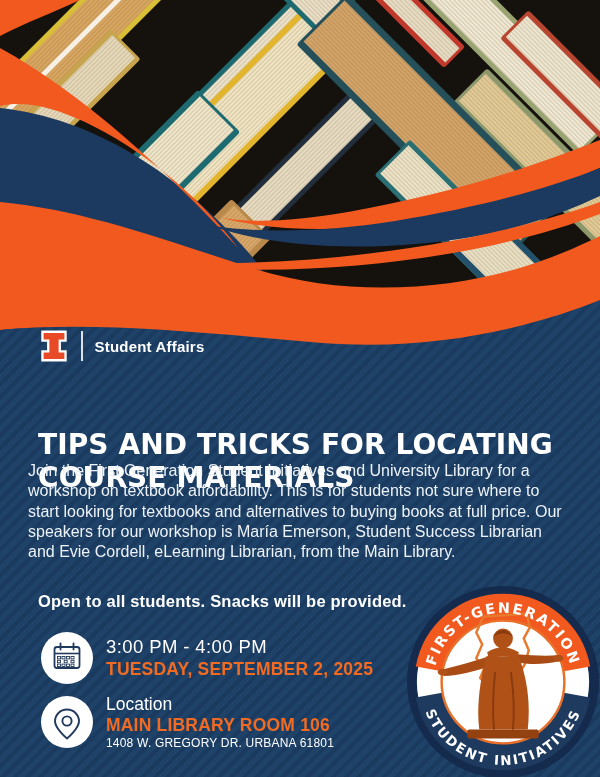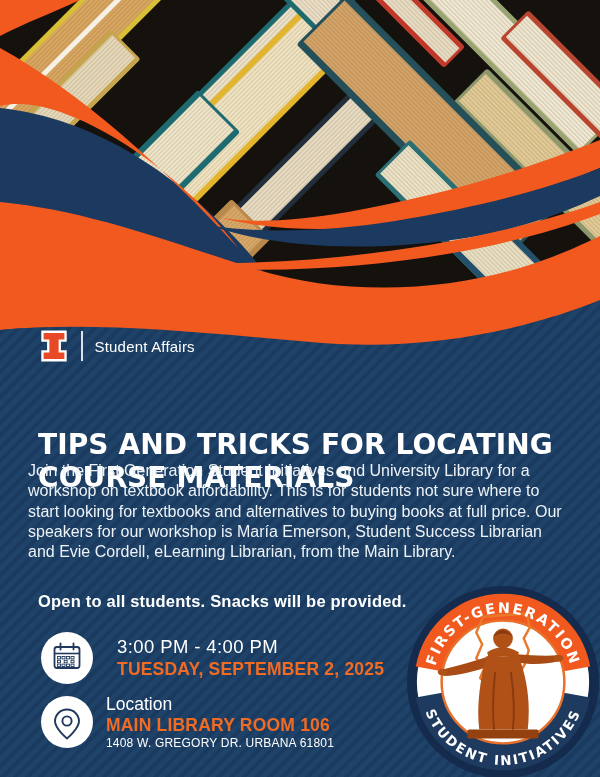--- a/index.html
+++ b/index.html
@@ -7,29 +7,29 @@
     position:relative;
     width:600px;height:777px;
     overflow:hidden;
     background:repeating-linear-gradient(135deg,#1A3B5F 0 4px,#1F4268 4px 9px);
     font-family:"Liberation Sans",sans-serif;
   }
   .photo-band{position:absolute;top:0;left:0;width:600px;height:360px;}
   .abs{position:absolute;}
   .logo-row{top:328px;left:38px;display:flex;align-items:center;}
   .logo-divider{width:1.5px;height:30px;background:rgba(255,255,255,.85);margin:0 12px 0 11px;}
-  .affiliation{color:#fff;font-weight:normal;font-size:15px;letter-spacing:.2px;text-align:right;}
+  .affiliation{color:#fff;font-weight:bold;font-size:15px;letter-spacing:.2px;text-align:right;}
   .series{top:367px;left:38px;color:#F26B22;font-family:"DejaVu Sans",sans-serif;
     font-weight:bold;font-size:18.5px;letter-spacing:.2px;}
   .title{top:401px;left:38px;width:522px;color:#fff;font-family:"DejaVu Sans",sans-serif;
     font-weight:bold;font-size:28px;line-height:1.17;letter-spacing:.1px;margin-top:28px;}
   .desc{top:461px;left:28px;width:538px;color:#EDF2F7;font-size:16px;line-height:1.27;}
   .note{top:592px;left:38px;color:#fff;font-weight:bold;font-size:16.5px;letter-spacing:.2px;}
   .info-row{display:flex;align-items:center;}
-  .row-sched{top:631px;left:40px;gap:11px;}
+  .row-sched{top:631px;left:40px;}
   .row-loc{top:694px;left:40px;}
   .icon-circle{width:54px;height:54px;flex:0 0 54px;}
   .info-text{margin-left:12px;}
   .time-line{color:#fff;font-size:18.5px;letter-spacing:.4px;}
   .date-line{color:#F26B22;font-weight:bold;font-size:17.5px;letter-spacing:.2px;margin-top:1px;}
   .loc-label{color:#fff;font-size:17.5px;}
   .loc-venue{color:#F26B22;font-weight:bold;font-size:17.5px;letter-spacing:.2px;}
   .loc-address{color:#fff;font-size:12px;letter-spacing:.2px;}
   .badge{top:583px;left:404px;width:198px;height:198px;}
   .badge-arc-text{fill:#fff;font-family:"DejaVu Sans",sans-serif;font-weight:bold;}

